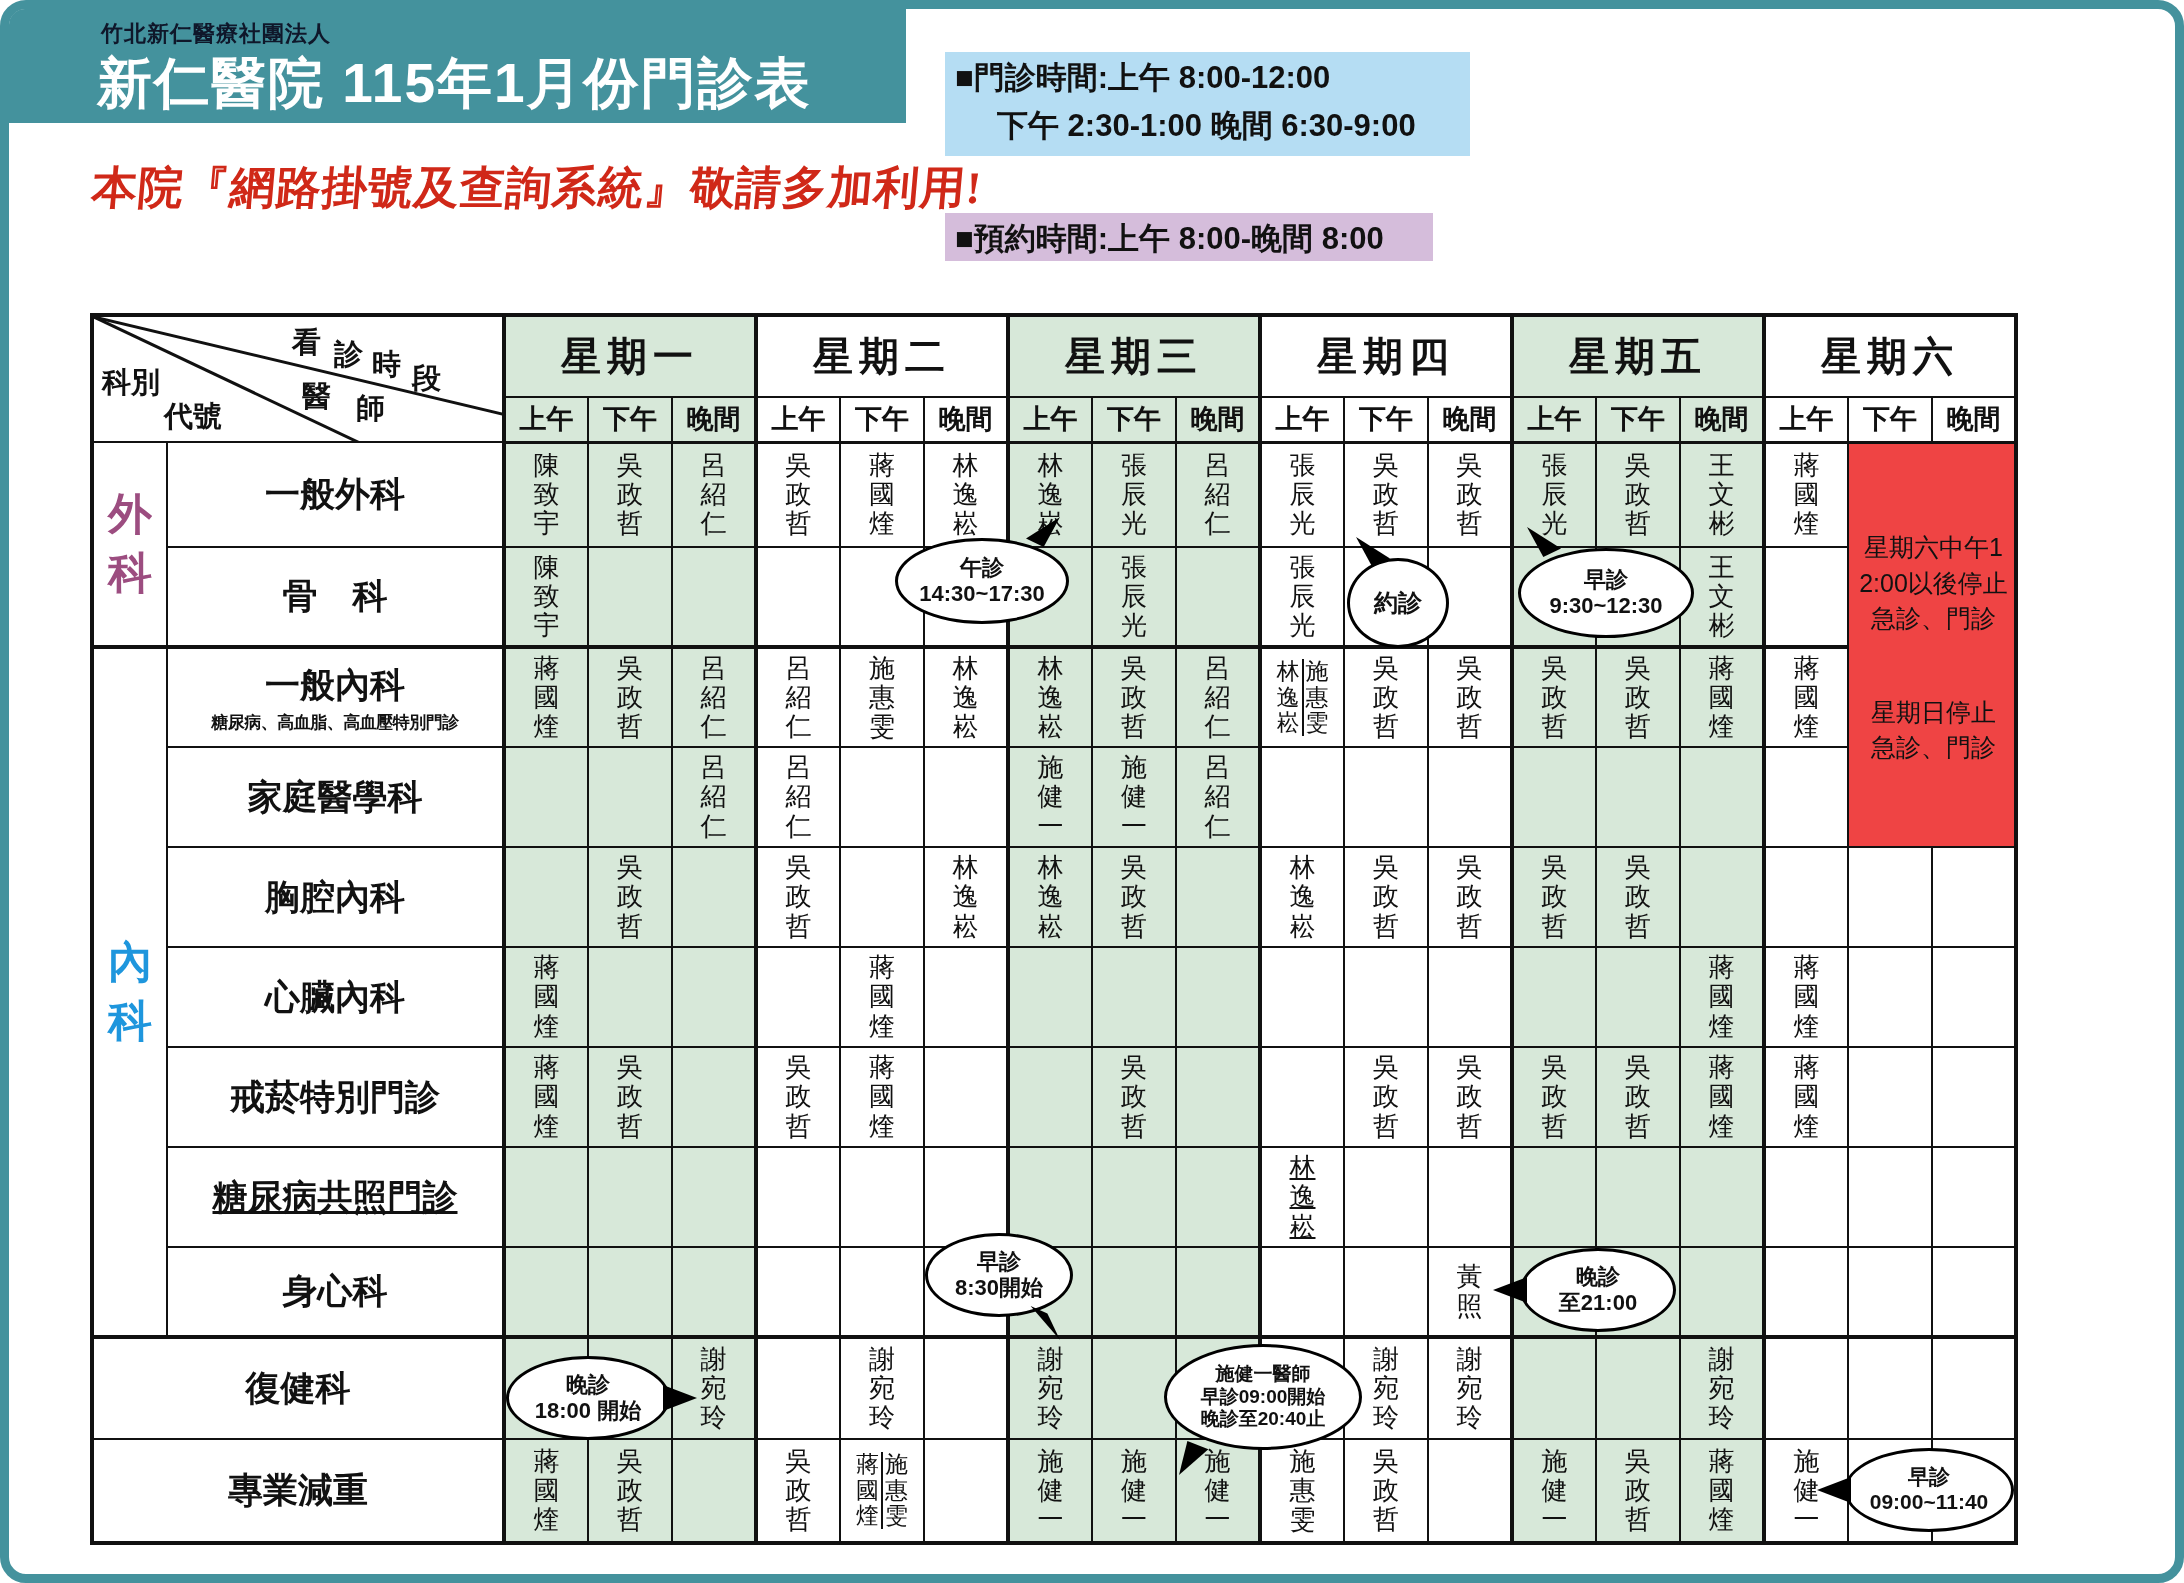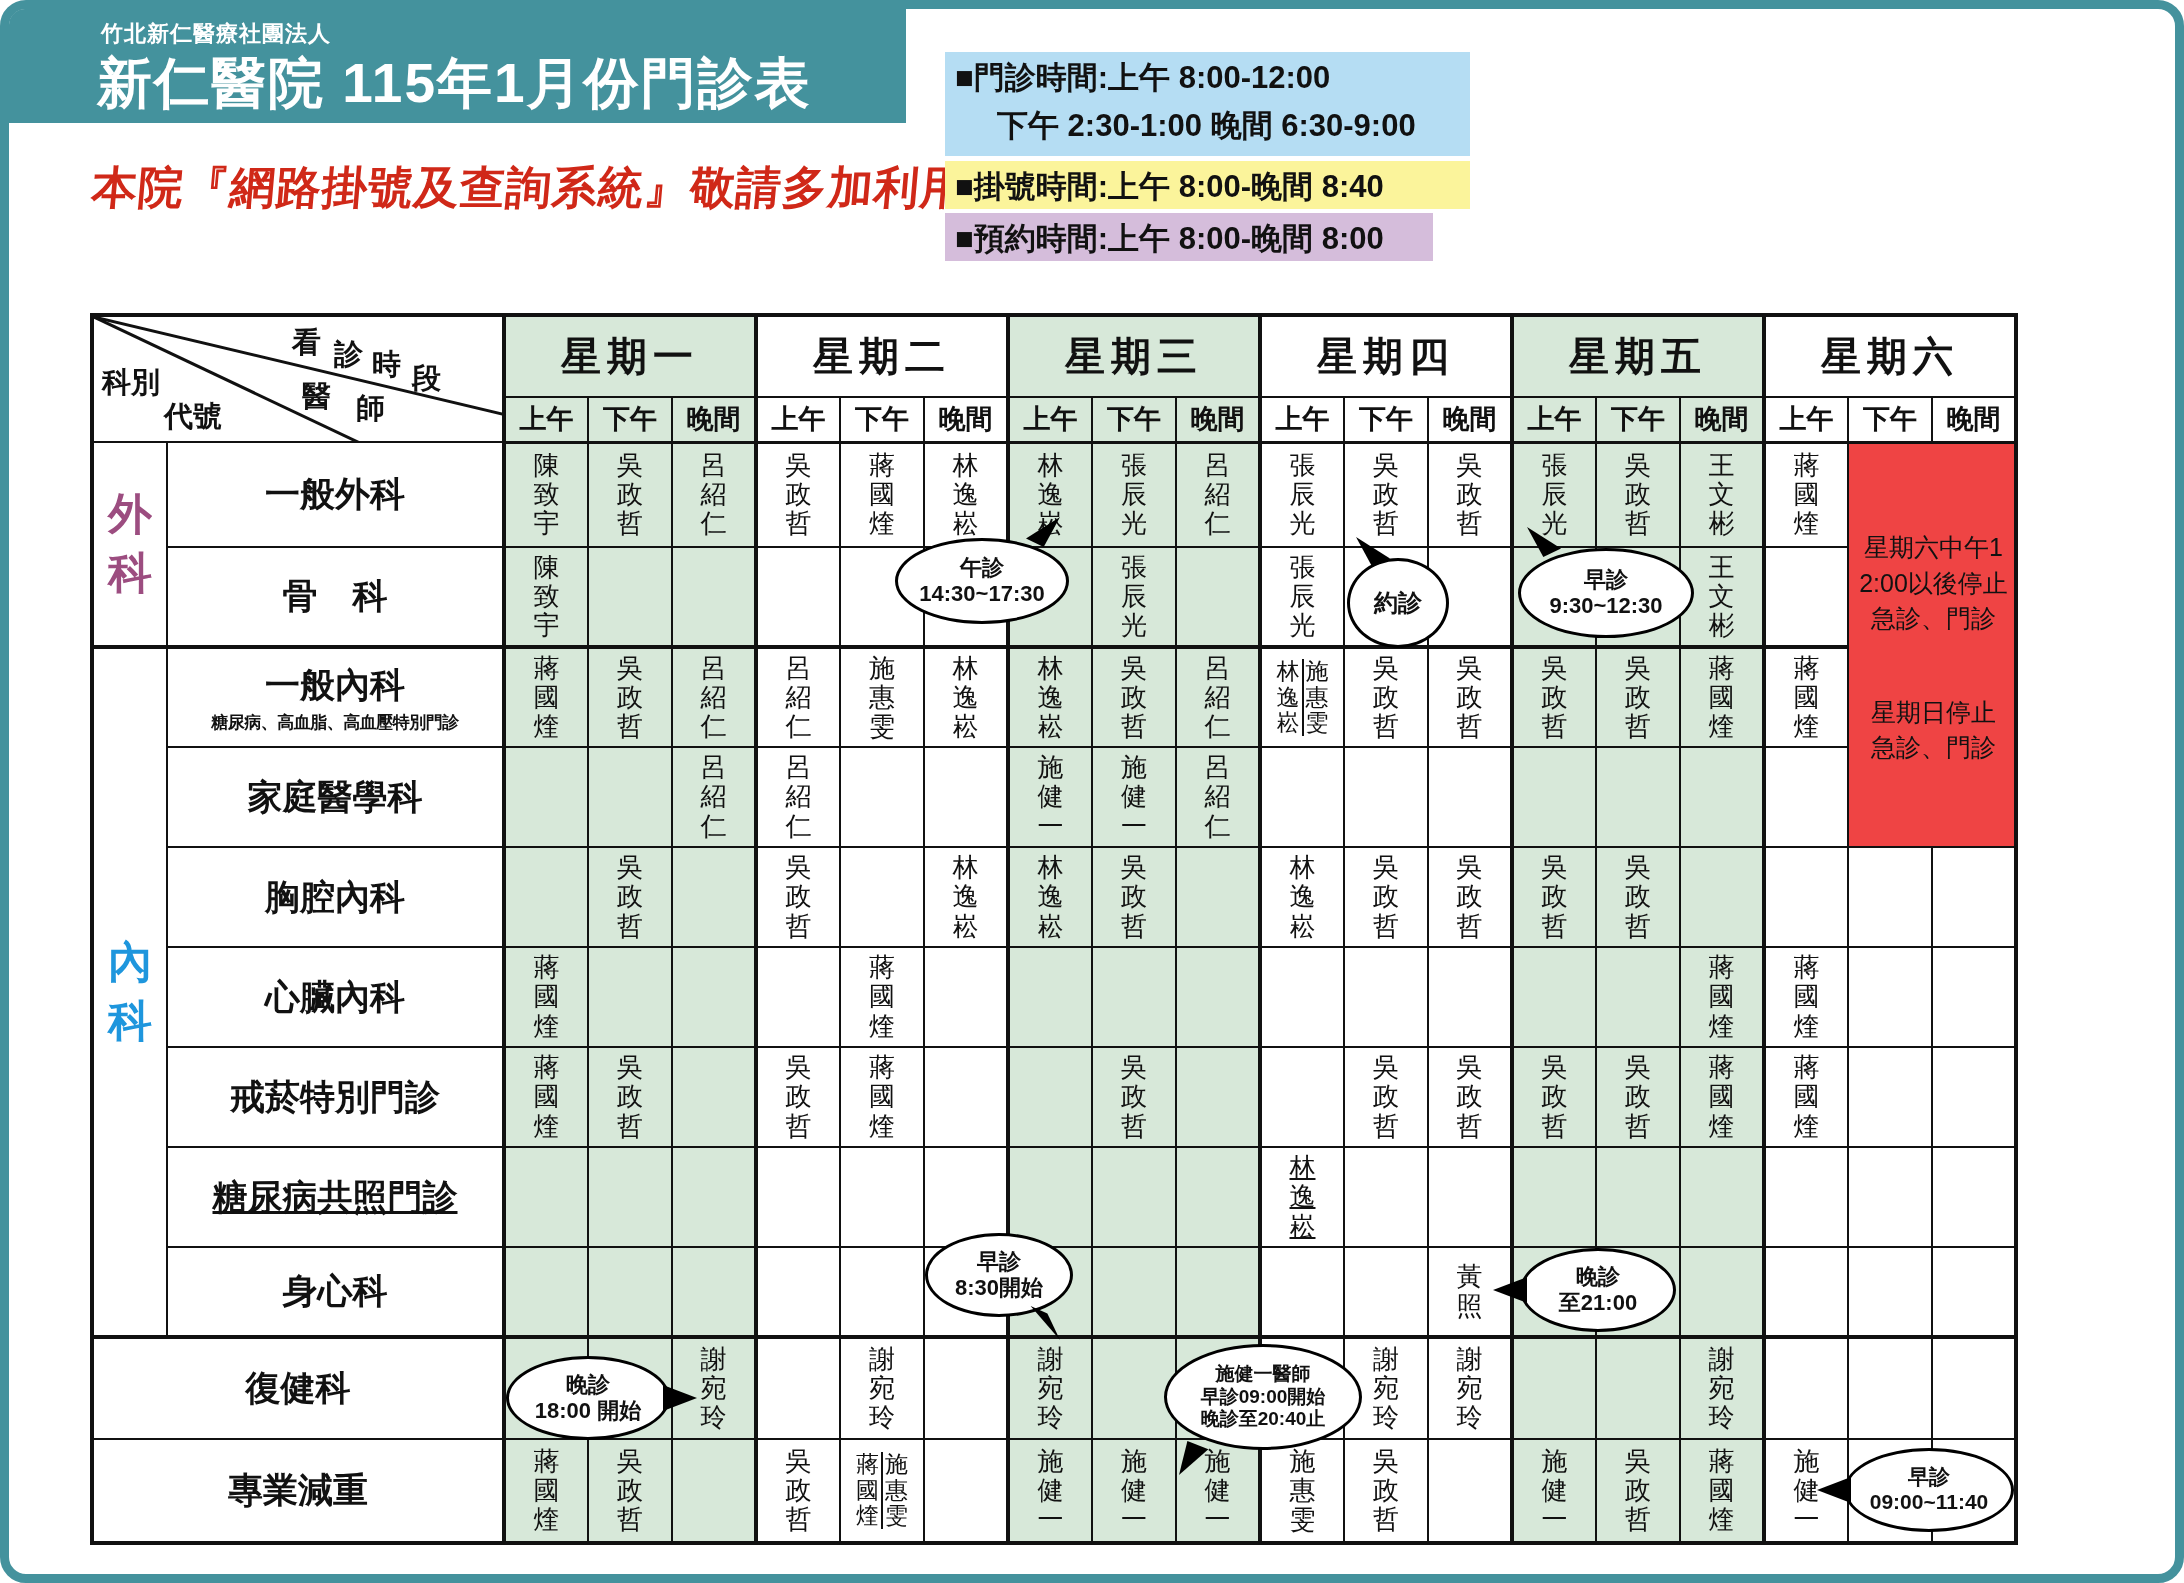--- a/index.html
+++ b/index.html
@@ -1,21 +1,21 @@
 <!DOCTYPE html>
 <html style="--teal: #44929d; --red: #d02818; --green-cell: #d7e8d9; --box-blue: #b5ddf3; --box-yellow: #fbf49b; --box-purple: #d5bddb;"><head>
 <meta charset="utf-8">
 <style>
   html,body{margin:0;padding:0;background:#fff;}
   #page{position:relative;width:2184px;height:1583px;background:#fff;overflow:hidden;
         font-family:"Liberation Sans","DejaVu Sans",sans-serif;color:#111;}
   #frame{position:absolute;inset:0;border:9px solid var(--teal,#44929d);border-radius:26px;pointer-events:none;z-index:9;}
   #header-block{position:absolute;left:9px;top:9px;width:897px;height:114px;background:var(--teal,#44929d);
         border-radius:16px 0 0 0;z-index:1;}
-  #org-name{position:absolute;left:92px;top:10px;color:#ffffff;font-size:22px;font-weight:bold;letter-spacing:1px;}
+  #org-name{position:absolute;left:92px;top:10px;color:#0f172a;font-size:22px;font-weight:bold;letter-spacing:1px;}
   #page-title{position:absolute;left:88px;top:38px;color:#fff;font-size:55px;font-weight:bold;letter-spacing:2px;white-space:nowrap;}
   #slogan{position:absolute;left:92px;top:158px;width:810px;color:var(--red,#d02818);font-size:45px;font-weight:bold;
         font-family:"Liberation Serif","DejaVu Serif",serif;transform:skewX(-5deg);letter-spacing:1px;white-space:nowrap;}
   .info-box{position:absolute;left:945px;font-weight:bold;font-size:31px;line-height:1.55;padding:2px 10px;white-space:nowrap;}
   #visit-hours-box{top:52px;width:505px;height:100px;background:var(--box-blue,#b5ddf3);}
   #visit-hours-line2{margin-left:42px;}
   #register-hours-box{top:161px;width:505px;height:44px;background:var(--box-yellow,#fbf49b);}
   #booking-hours-box{top:213px;width:468px;height:44px;background:var(--box-purple,#d5bddb);}
   #contacts{position:absolute;left:1522px;top:52px;font-weight:bold;font-size:31px;line-height:1.68;white-space:nowrap;}
   .contact-line{display:block;}
@@ -69,23 +69,20 @@
     <div id="org-name">竹北新仁醫療社團法人</div>
     <div id="page-title">新仁醫院 115年1月份門診表</div>
   </div>
 
   <div id="slogan">本院『網路掛號及查詢系統』敬請多加利用!</div>
 
   <div id="visit-hours-box" class="info-box">
     <span>■門診時間:上午 8:00-12:00</span><br>
     <span id="visit-hours-line2">下午 2:30-1:00 晚間 6:30-9:00</span>
   </div>
-  <div id="register-hours-box" class="info-box">
-    <span>■掛號時間:上午 8:00-晚間 8:40</span>
-  </div>
   <div id="booking-hours-box" class="info-box">
     <span>■預約時間:上午 8:00-晚間 8:00</span>
   </div>
 
 
   <table id="sched">
     <colgroup id="sched-cols">
         <col style="width: 75px;">
         <col style="width: 337px;">
         <col style="width: 84px;">

